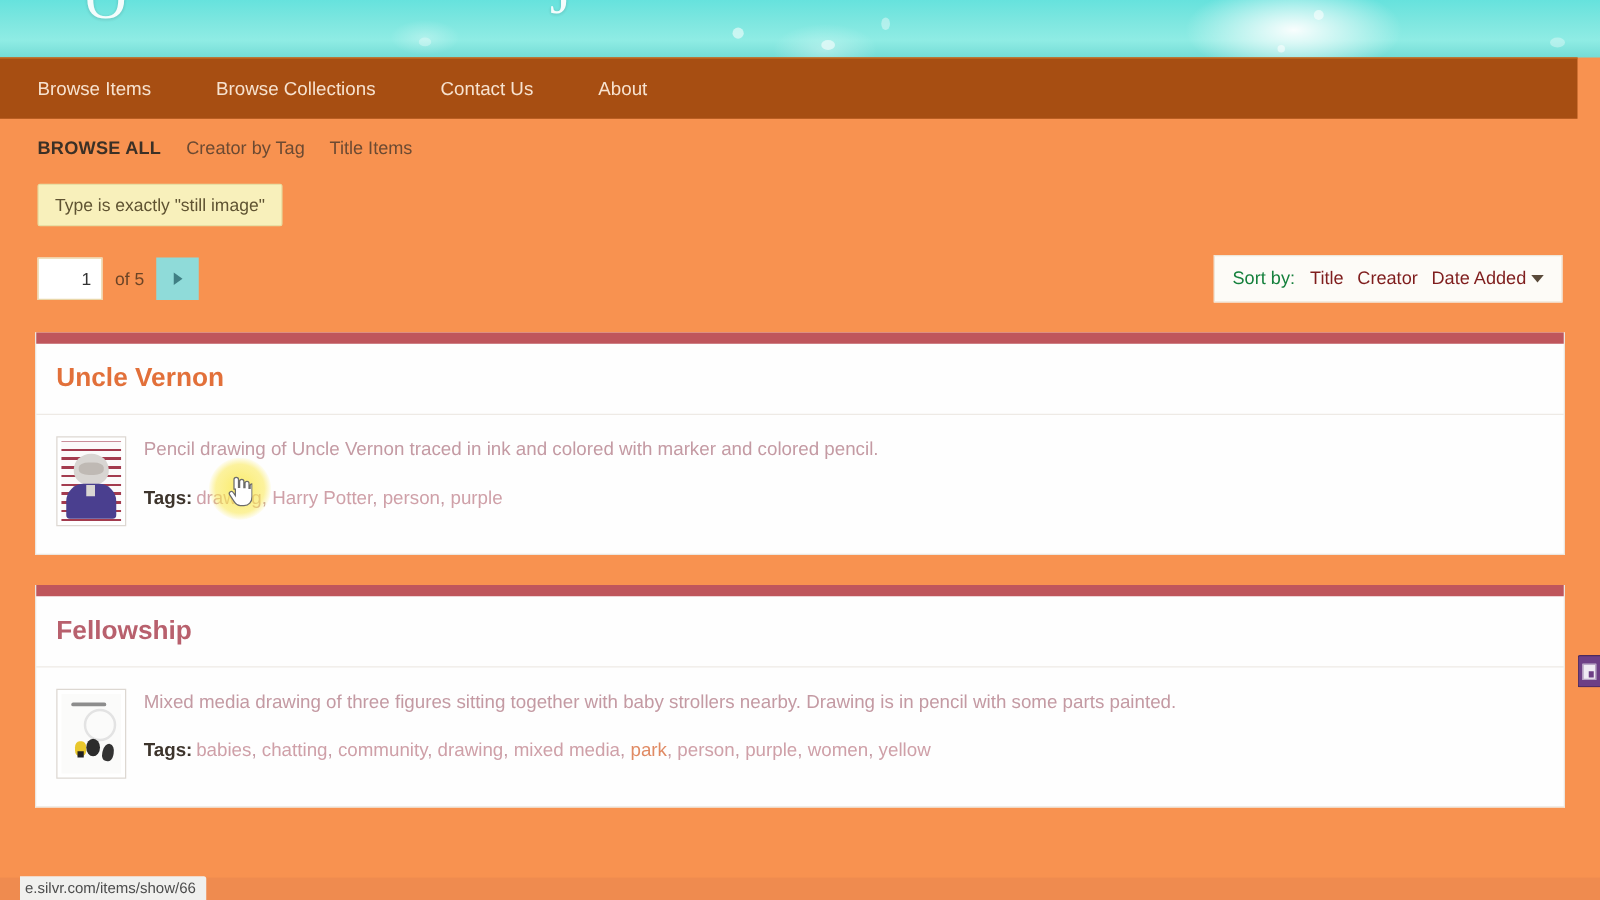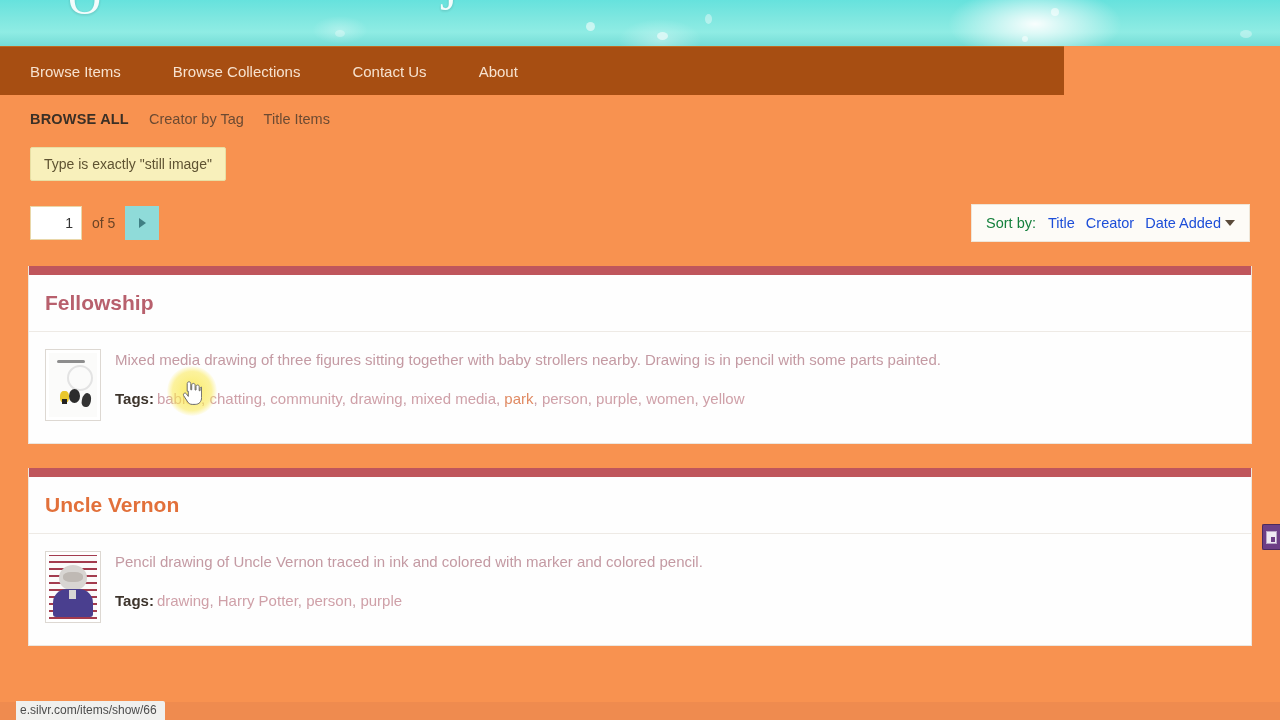--- a/index.html
+++ b/index.html
@@ -36,21 +36,21 @@
   .d2 { left: 657px; top: 32px; width: 11px; height: 8px; }
   .d3 { left: 705px; top: 14px; width: 7px; height: 10px; background: rgba(255,255,255,.4); }
   .d4 { left: 1022px; top: 36px; width: 6px; height: 6px; }
   .d5 { left: 1240px; top: 30px; width: 12px; height: 8px; background: rgba(255,255,255,.35); }
   .d6 { left: 1051px; top: 8px; width: 8px; height: 8px; }
   .d7 { left: 335px; top: 30px; width: 10px; height: 7px; background: rgba(255,255,255,.3); }
 
   
   .navbar {
     position: absolute; top: 46px; left: 0;
-    width: 1064px; height: 49px;
+    width: 1262px; height: 49px;
     background: #a74e12;
     border-top: 1px solid #c06a20;
     display: flex; align-items: center;
   }
   .nav-link {
     color: #f7e2cf; font-size: 15px; text-decoration: none;
     padding: 6px 0; margin-right: 52px; white-space: nowrap;
   }
   .nav-link:first-child { margin-left: 30px; }
 
@@ -103,21 +103,21 @@
     border-bottom: 5px solid transparent;
   }
 
   .sortbar {
     position: absolute; right: 30px; top: -2px;
     background: #fdfbf7; border: 1px solid #efe6d8;
     height: 38px; display: flex; align-items: center;
     padding: 0 14px; font-size: 14.5px;
   }
   .sort-label { color: #15803d; margin-right: 12px; }
-  .sortbar a { color: #1d4ed8; text-decoration: none; margin-right: 11px; }
+  .sortbar a { color: #7f1d1d; text-decoration: none; margin-right: 11px; }
   .sortbar a:last-of-type { margin-right: 4px; }
   .caret-down {
     width: 0; height: 0;
     border-top: 6px solid #5a4a3a;
     border-left: 5px solid transparent;
     border-right: 5px solid transparent;
     display: inline-block;
   }
 
   
@@ -292,20 +292,44 @@
     <div class="sortbar">
       <span class="sort-label">Sort by:</span>
       <a href="#">Title</a>
       <a href="#">Creator</a>
       <a href="#">Date Added</a>
       <span class="caret-down"></span>
     </div>
   </div>
 
   <div class="items">
+
+    <div class="item-card">
+      <div class="card-topbar"></div>
+      <div class="item-title-wrap">
+        <a class="item-title title-hover" href="#">Uncle Vernon</a>
+      </div>
+      <div class="item-body">
+        <div class="thumb">
+          <div class="thumb-inner">
+            <span class="tv-bg"></span>
+            <span class="tv-head"></span>
+            <span class="tv-face"></span>
+            <span class="tv-body"></span>
+            <span class="tv-collar"></span>
+          </div>
+        </div>
+        <div class="item-text">
+          <p class="item-desc">Pencil drawing of Uncle Vernon traced in ink and colored with marker and colored pencil.</p>
+          <div class="item-tags">
+            <span class="tags-label">Tags:</span><a href="#">drawing</a>, <a href="#">Harry Potter</a>, <a href="#">person</a>, <a href="#">purple</a>
+          </div>
+        </div>
+      </div>
+    </div>
 
     <div class="item-card">
       <div class="card-topbar"></div>
       <div class="item-title-wrap">
         <a class="item-title title-normal" href="#">Fellowship</a>
       </div>
       <div class="item-body">
         <div class="thumb">
           <div class="thumb-inner">
             <span class="tf-bg"></span>
@@ -319,44 +343,20 @@
         </div>
         <div class="item-text">
           <p class="item-desc">Mixed media drawing of three figures sitting together with baby strollers nearby. Drawing is in pencil with some parts painted.</p>
           <div class="item-tags">
             <span class="tags-label">Tags:</span><a href="#">babies</a>, <a href="#">chatting</a>, <a href="#">community</a>, <a href="#">drawing</a>, <a href="#">mixed media</a>, <a class="tag-hi" href="#">park</a>, <a href="#">person</a>, <a href="#">purple</a>, <a href="#">women</a>, <a href="#">yellow</a>
           </div>
         </div>
       </div>
     </div>
 
-    <div class="item-card">
-      <div class="card-topbar"></div>
-      <div class="item-title-wrap">
-        <a class="item-title title-hover" href="#">Uncle Vernon</a>
-      </div>
-      <div class="item-body">
-        <div class="thumb">
-          <div class="thumb-inner">
-            <span class="tv-bg"></span>
-            <span class="tv-head"></span>
-            <span class="tv-face"></span>
-            <span class="tv-body"></span>
-            <span class="tv-collar"></span>
-          </div>
-        </div>
-        <div class="item-text">
-          <p class="item-desc">Pencil drawing of Uncle Vernon traced in ink and colored with marker and colored pencil.</p>
-          <div class="item-tags">
-            <span class="tags-label">Tags:</span><a href="#">drawing</a>, <a href="#">Harry Potter</a>, <a href="#">person</a>, <a href="#">purple</a>
-          </div>
-        </div>
-      </div>
-    </div>
-
   </div>
 </div>
 
 <div class="edge-widget">
   <span class="edge-widget-inner"></span>
 </div>
 
 <div class="click-halo"></div>
 <svg class="cursor-hand" viewBox="0 0 22 26">
   <path d="M7.2 11.2V3.6c0-1 .8-1.8 1.8-1.8s1.8.8 1.8 1.8v6.2h.9V5.1c0-1 .8-1.7 1.7-1.7s1.7.7 1.7 1.7v4.9h.9V6.6c0-.9.7-1.6 1.6-1.6s1.6.7 1.6 1.6v4.1h.9V8.6c0-.9.7-1.5 1.5-1.5v10.3c0 4.2-2.6 7-6.4 7h-3c-2.4 0-3.6-1.2-5-3.3l-3.5-5.4c-.5-.8-.3-1.8.5-2.3.7-.5 1.7-.3 2.2.4l1.9 2.6V11.2z" fill="#ffffff" stroke="#6b6b6b" stroke-width="1"></path>

